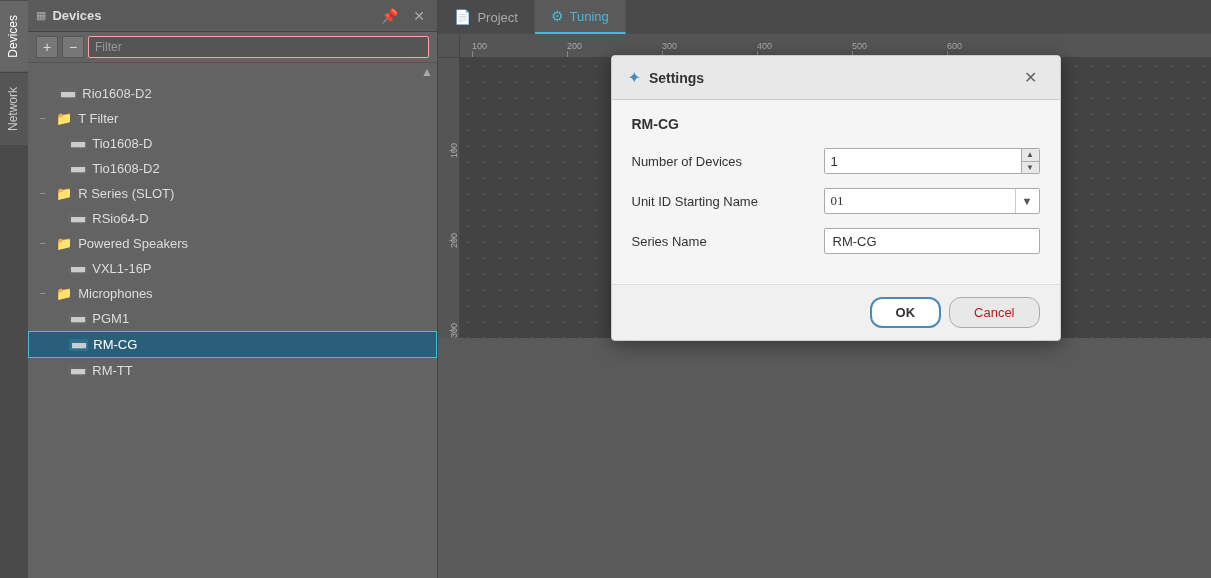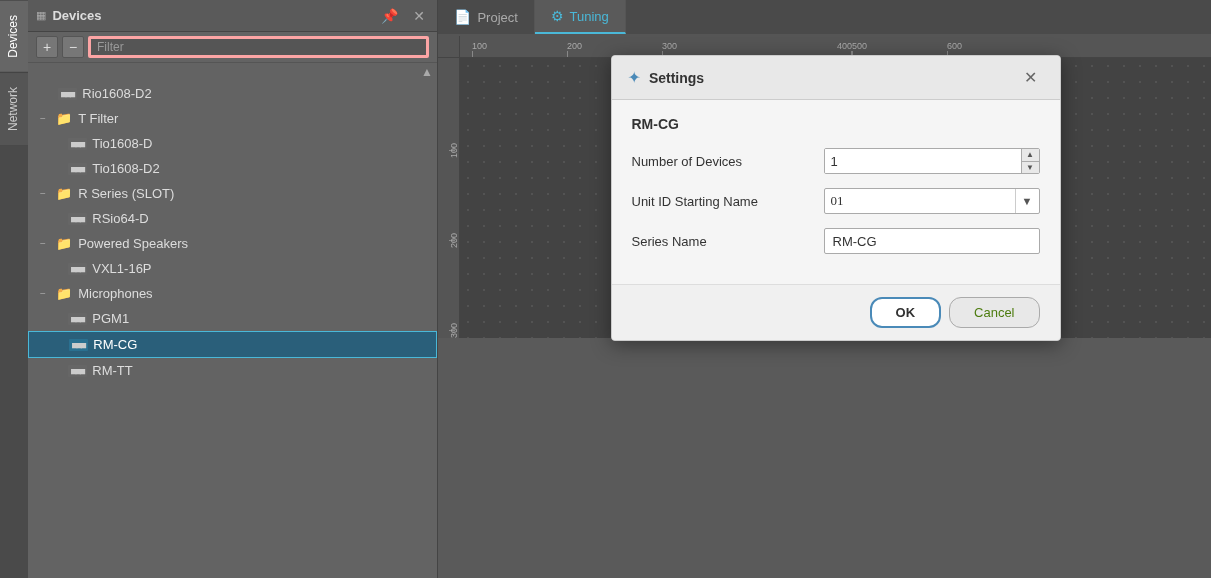--- a/index.html
+++ b/index.html
@@ -93,21 +93,21 @@
       cursor: pointer;
       display: flex;
       align-items: center;
       justify-content: center;
       border-radius: 2px;
     }
     .filter-input {
       flex: 1;
       height: 22px;
       background: #555;
-      border: 3px solid #fca5a5;
+      border: 1px solid #fca5a5;
       color: #ddd;
       padding: 0 6px;
       font-size: 12px;
       border-radius: 2px;
       outline: none;
     }
     .filter-input::placeholder { color: #999; }
 
     .tree-container {
       flex: 1;
@@ -429,21 +429,21 @@
       border: 1px solid #aaa;
     }
     .btn-primary {
       background: #fff;
       border: 2px solid #4a8ab8;
       color: #333;
       font-weight: 600;
     }
     .btn-default {
       background: #e8e8e8;
-      color: #4d7c0f;
+      color: #b91c1c;
       text-align: right;
     }
 
     .device-icon-small {
       display: inline-block;
       background: #666;
       color: #ccc;
       font-size: 9px;
       font-family: monospace;
       padding: 1px 3px;
@@ -565,21 +565,21 @@
             <div class="ruler-mark-line"></div>
           </div>
           <div class="ruler-mark" style="width:95px;">
             <span class="ruler-mark-label">200</span>
             <div class="ruler-mark-line"></div>
           </div>
           <div class="ruler-mark" style="width:95px;">
             <span class="ruler-mark-label">300</span>
             <div class="ruler-mark-line"></div>
           </div>
-          <div class="ruler-mark" style="width:95px;align-items:flex-end;">
+          <div class="ruler-mark" style="width:95px;">
             <span class="ruler-mark-label">400</span>
             <div class="ruler-mark-line"></div>
           </div>
           <div class="ruler-mark" style="width:95px;">
             <span class="ruler-mark-label">500</span>
             <div class="ruler-mark-line"></div>
           </div>
           <div class="ruler-mark" style="width:95px;">
             <span class="ruler-mark-label">600</span>
             <div class="ruler-mark-line"></div>

